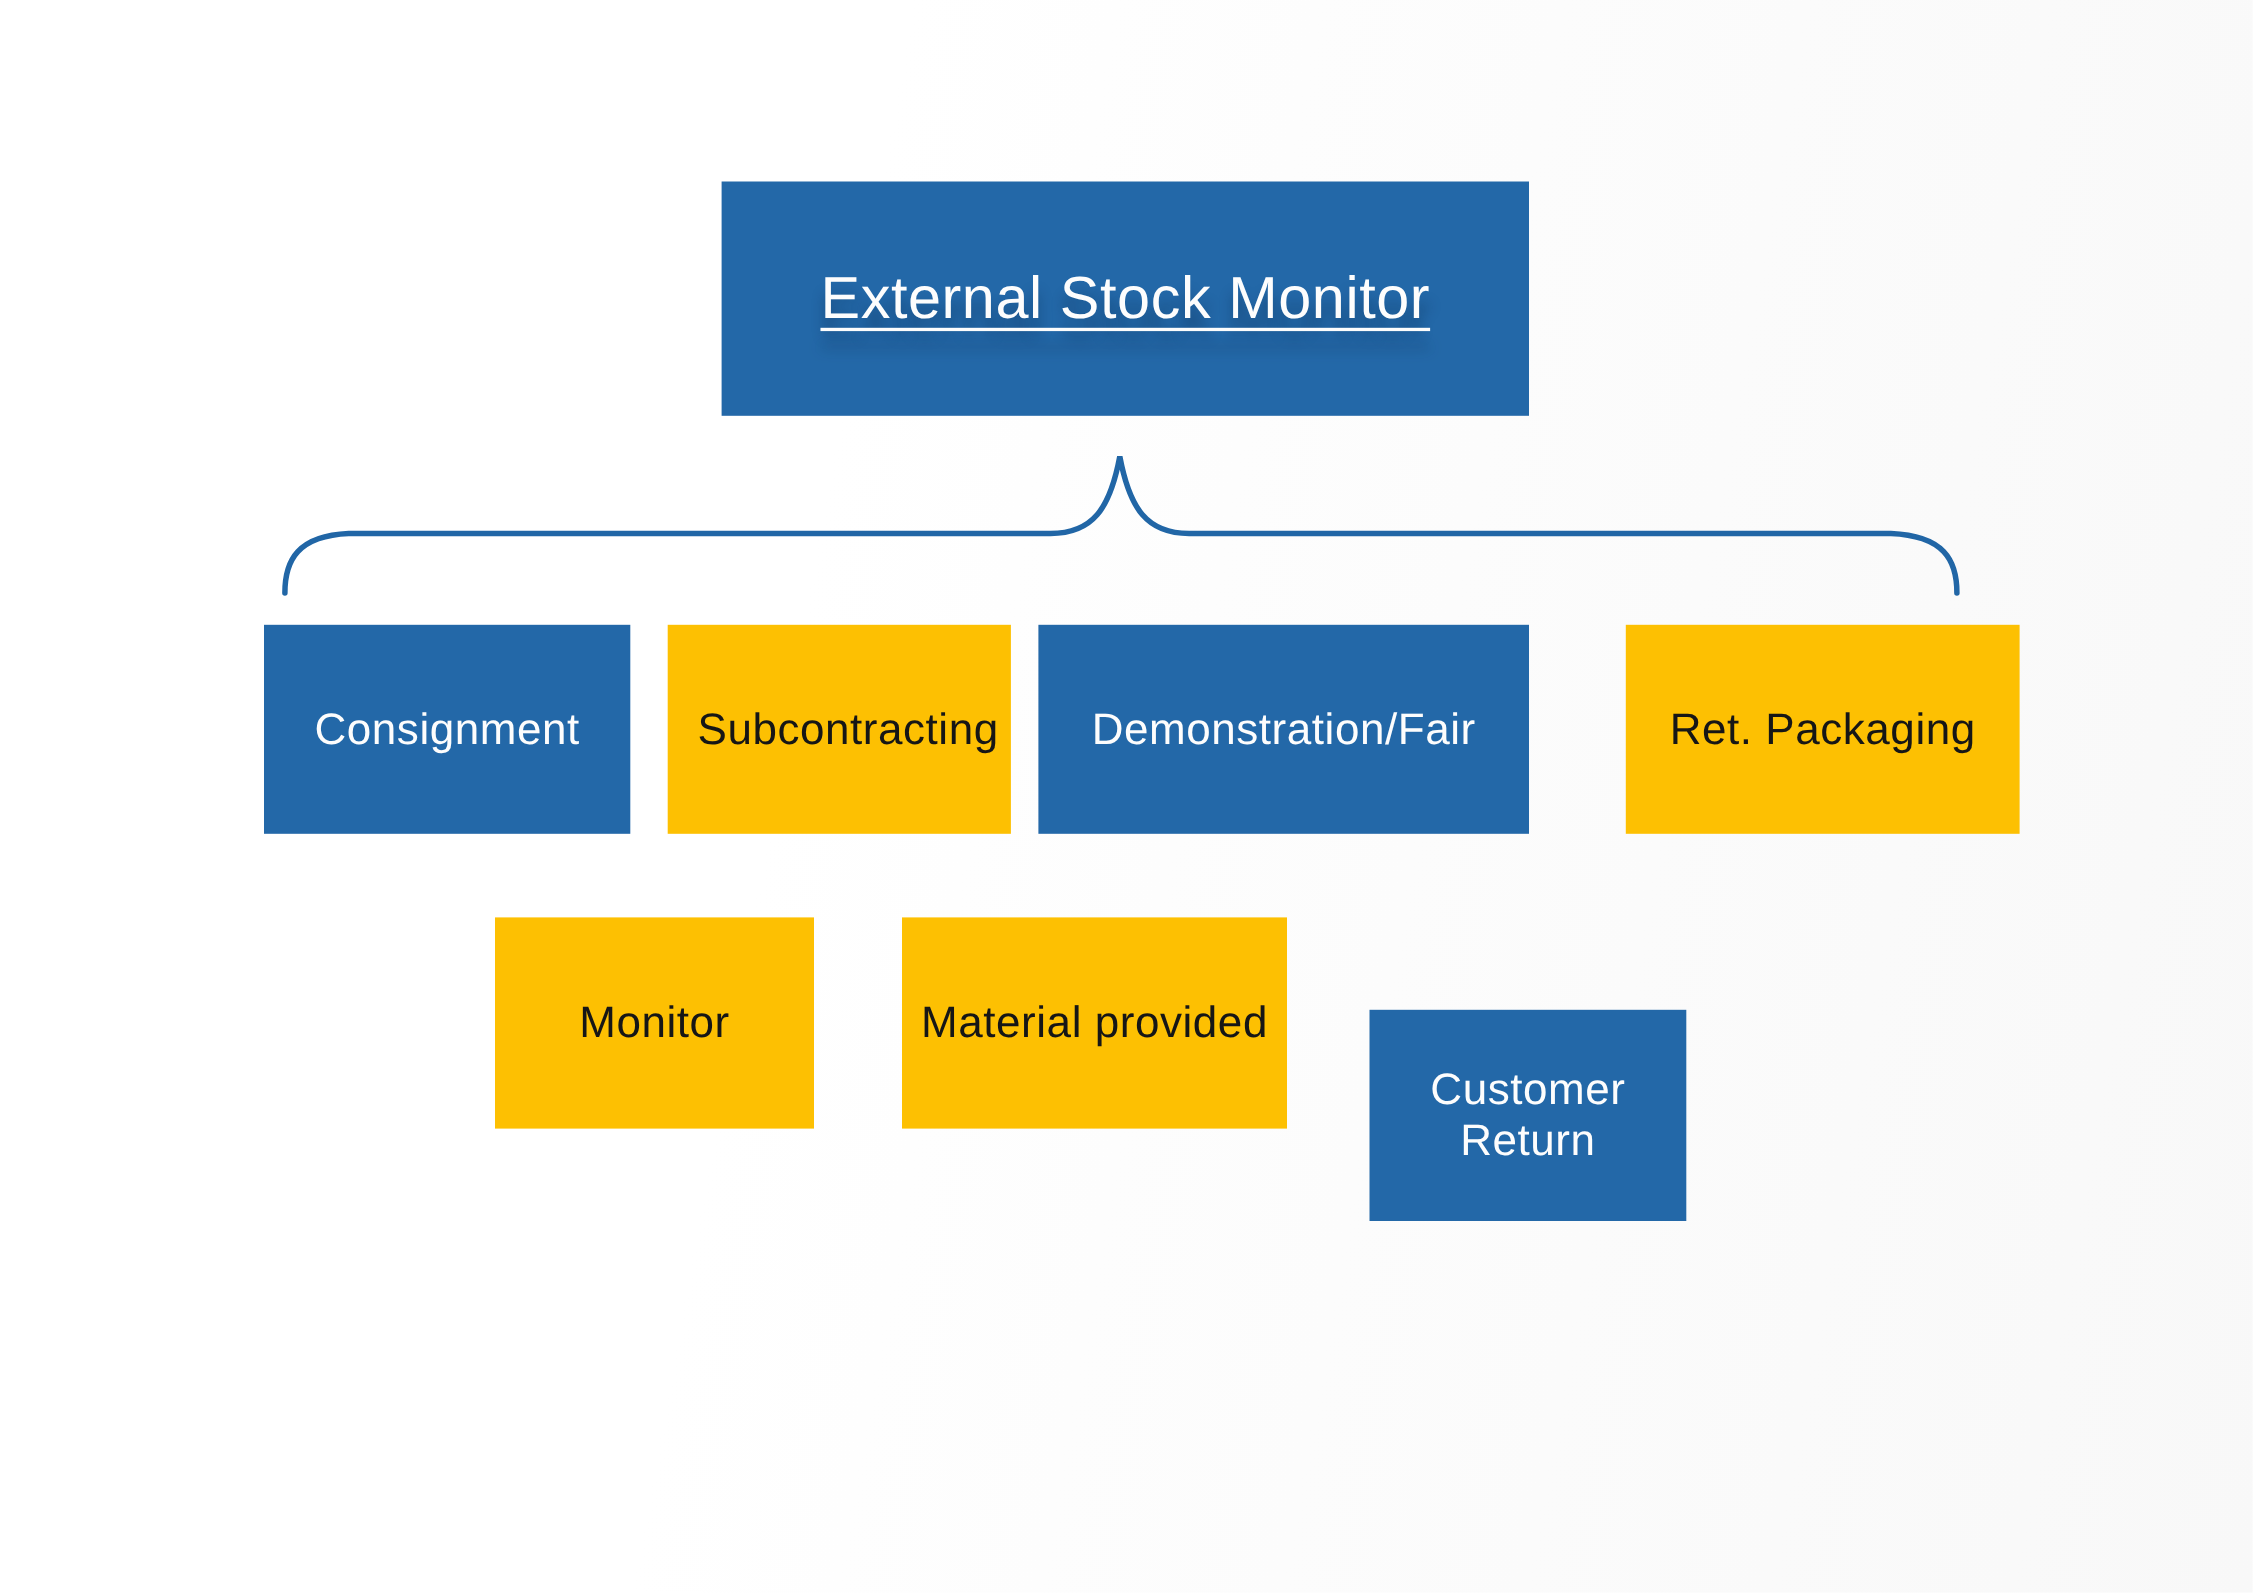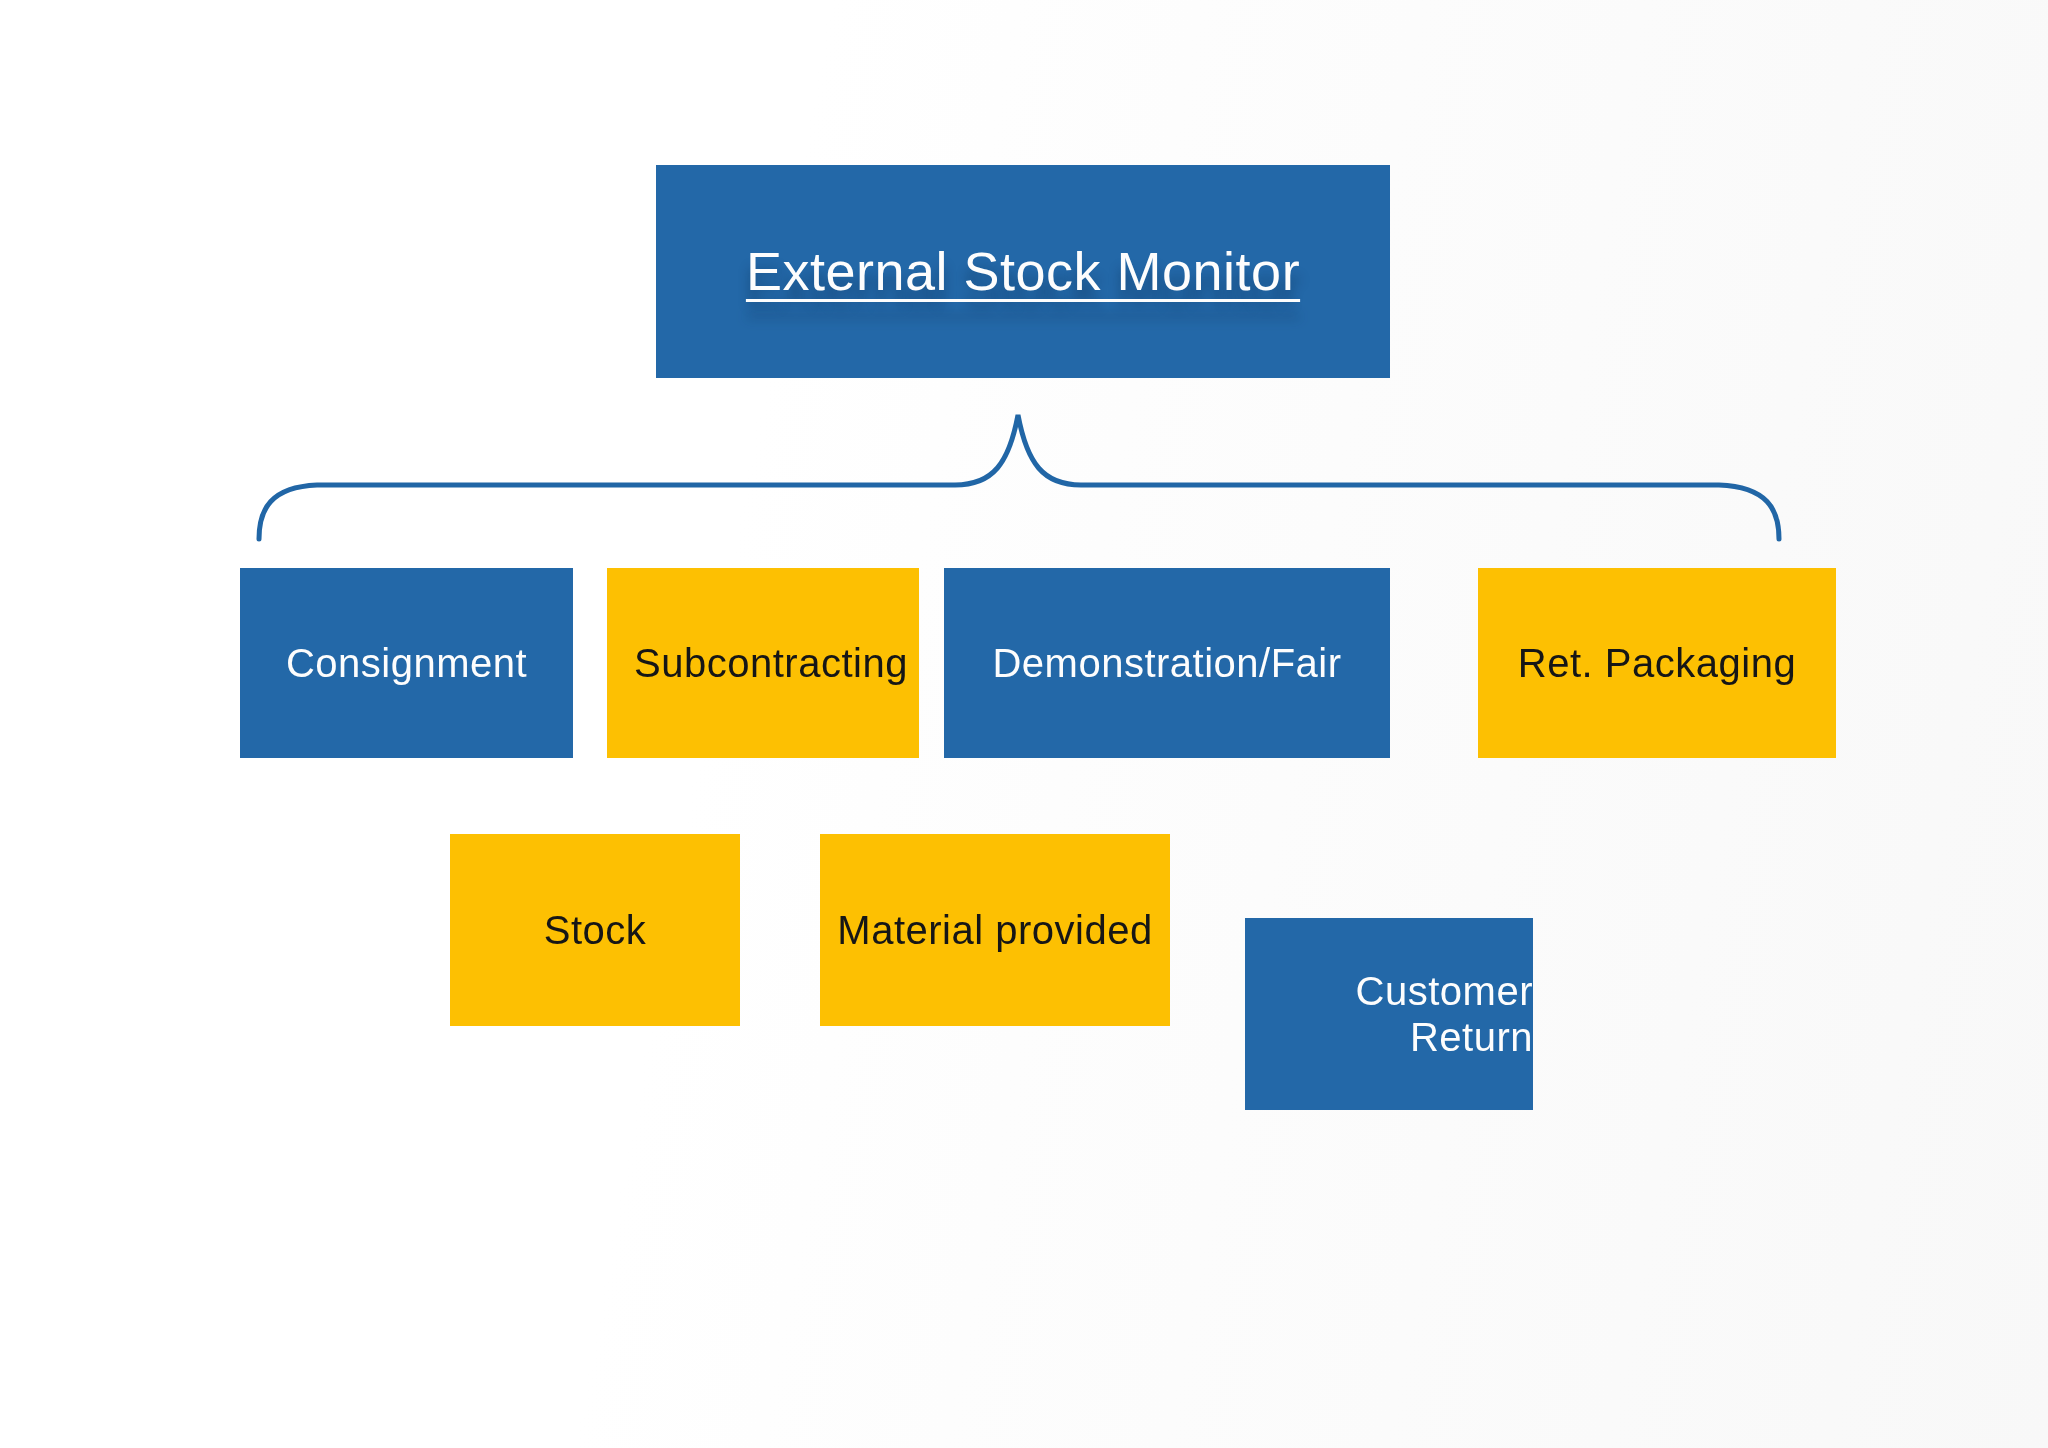--- a/index.html
+++ b/index.html
@@ -22,21 +22,20 @@
     justify-content: center;
     text-align: center;
     font-weight: 300;
     font-size: 40px;
     letter-spacing: 0.5px;
     line-height: 1.15;
   }
   .node-blue {
     background: var(--blue, #2368a8);
     color: var(--text-on-blue, #fdfdfd);
-    text-align: right;
   }
   .node-gold {
     background: var(--gold, #fdc002);
     color: var(--text-on-gold, #161616);
   }
   .title-box {
     left: 656px; top: 165px; width: 734px; height: 213px;
     font-size: 54px;
   }
   .title-box .title-text {
@@ -86,21 +85,21 @@
     <span>Subcontracting</span>
   </div>
   <div class="node node-blue box-demonstration">
     <span>Demonstration/Fair</span>
   </div>
   <div class="node node-gold box-ret-packaging">
     <span>Ret. Packaging</span>
   </div>
 
   <div class="node node-gold box-repair">
-    <span>Stock</span>
+    <span>Monitor</span>
   </div>
   <div class="node node-gold box-material">
     <span>Material provided</span>
   </div>
   <div class="node node-blue box-customer-return">
     <span>Customer Return</span>
   </div>
 
 </div>
 

